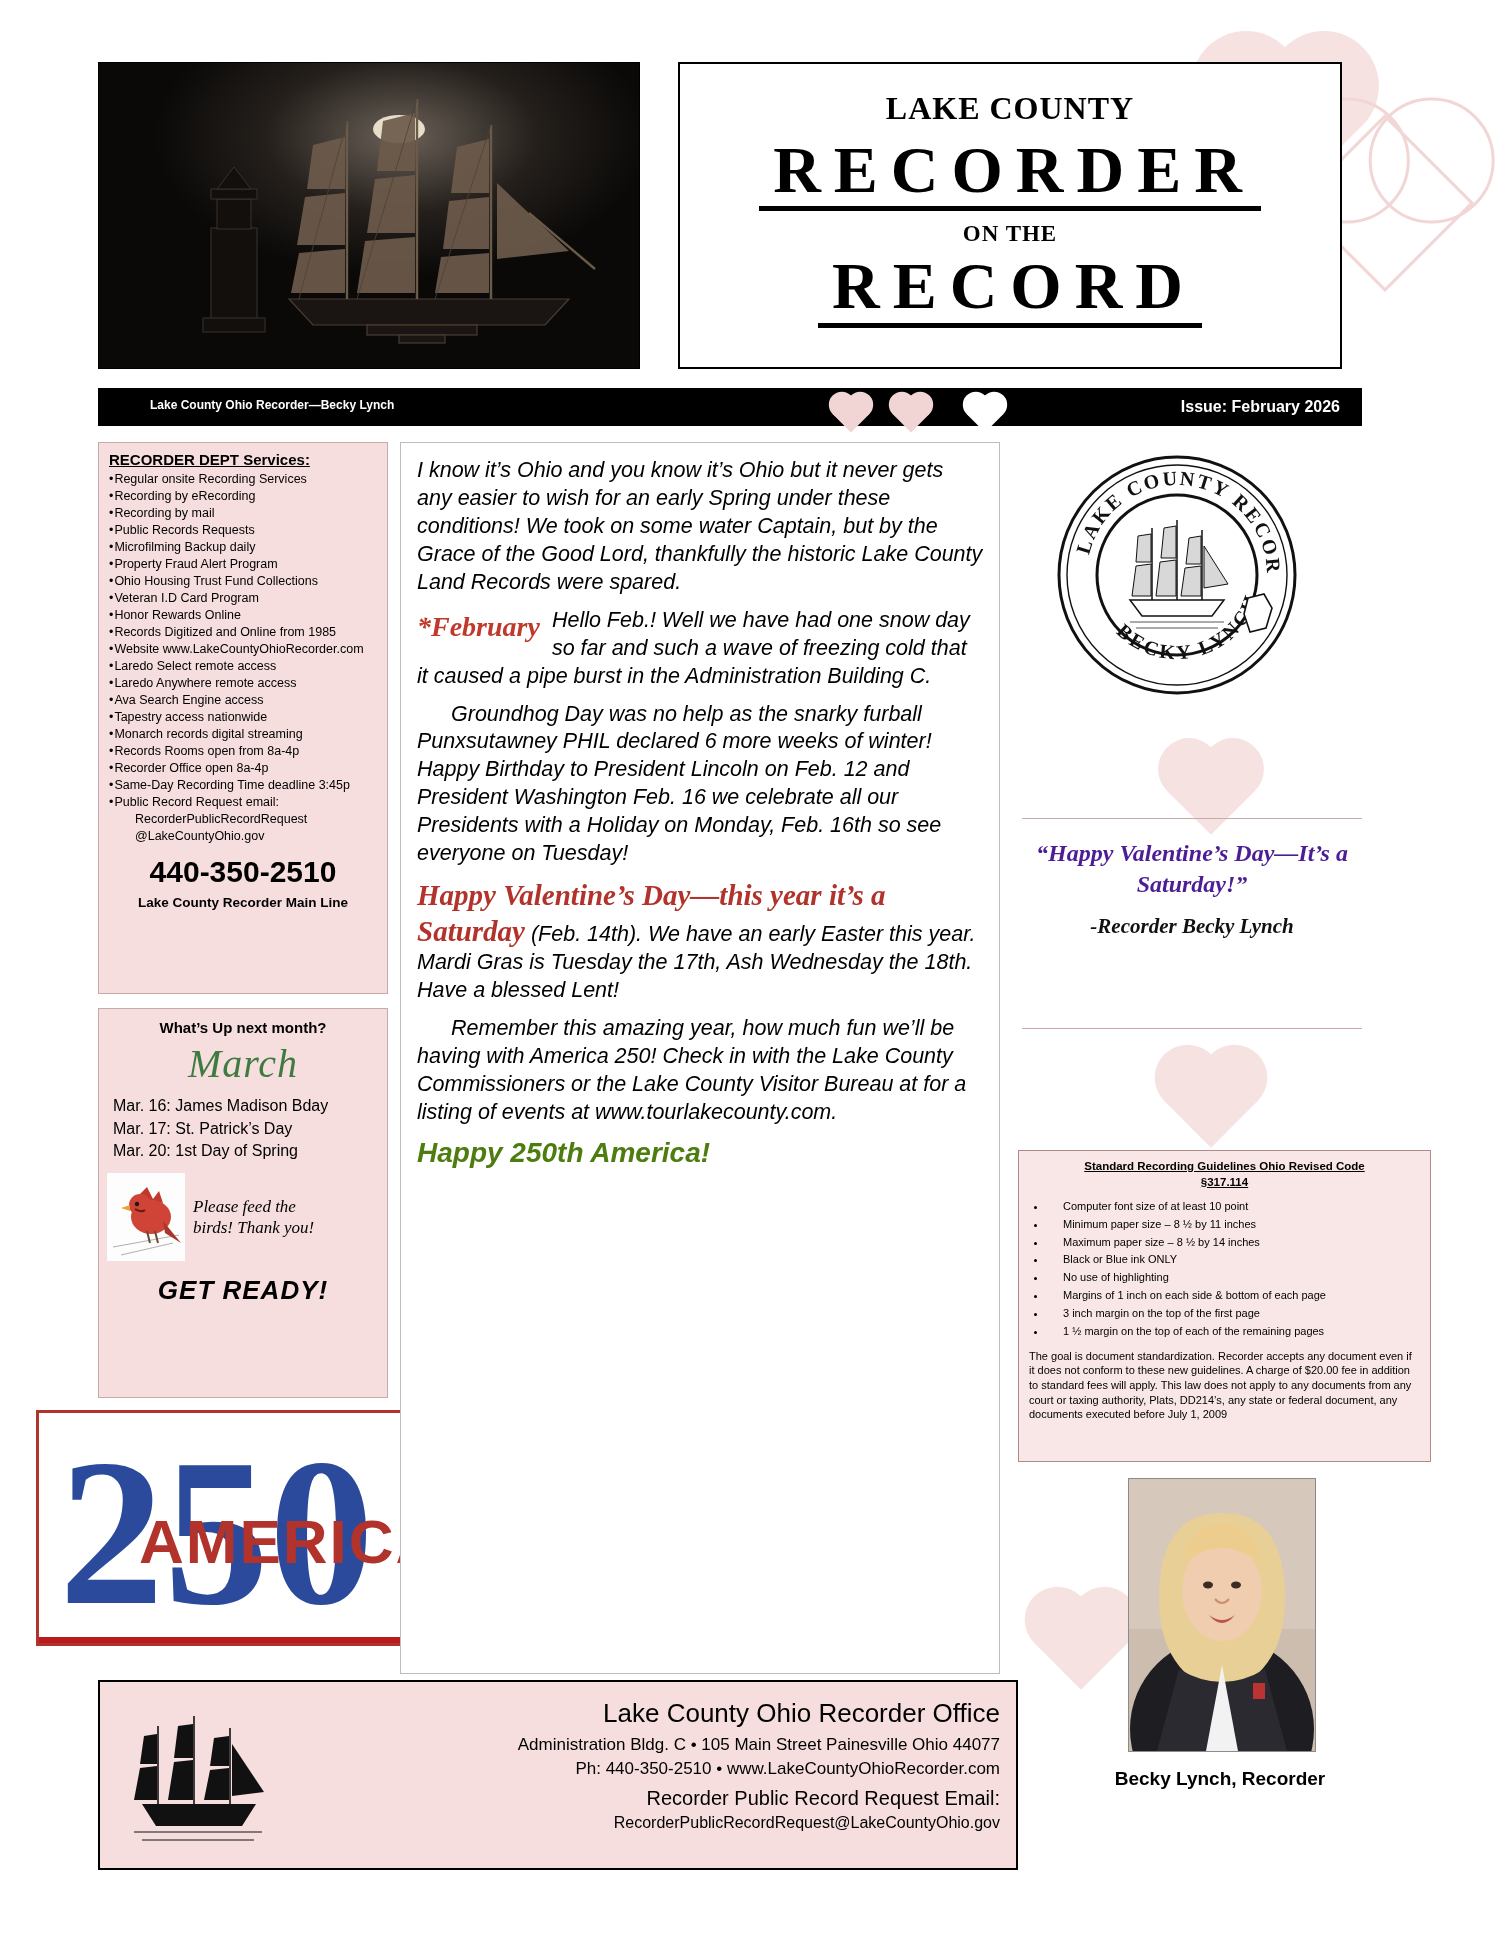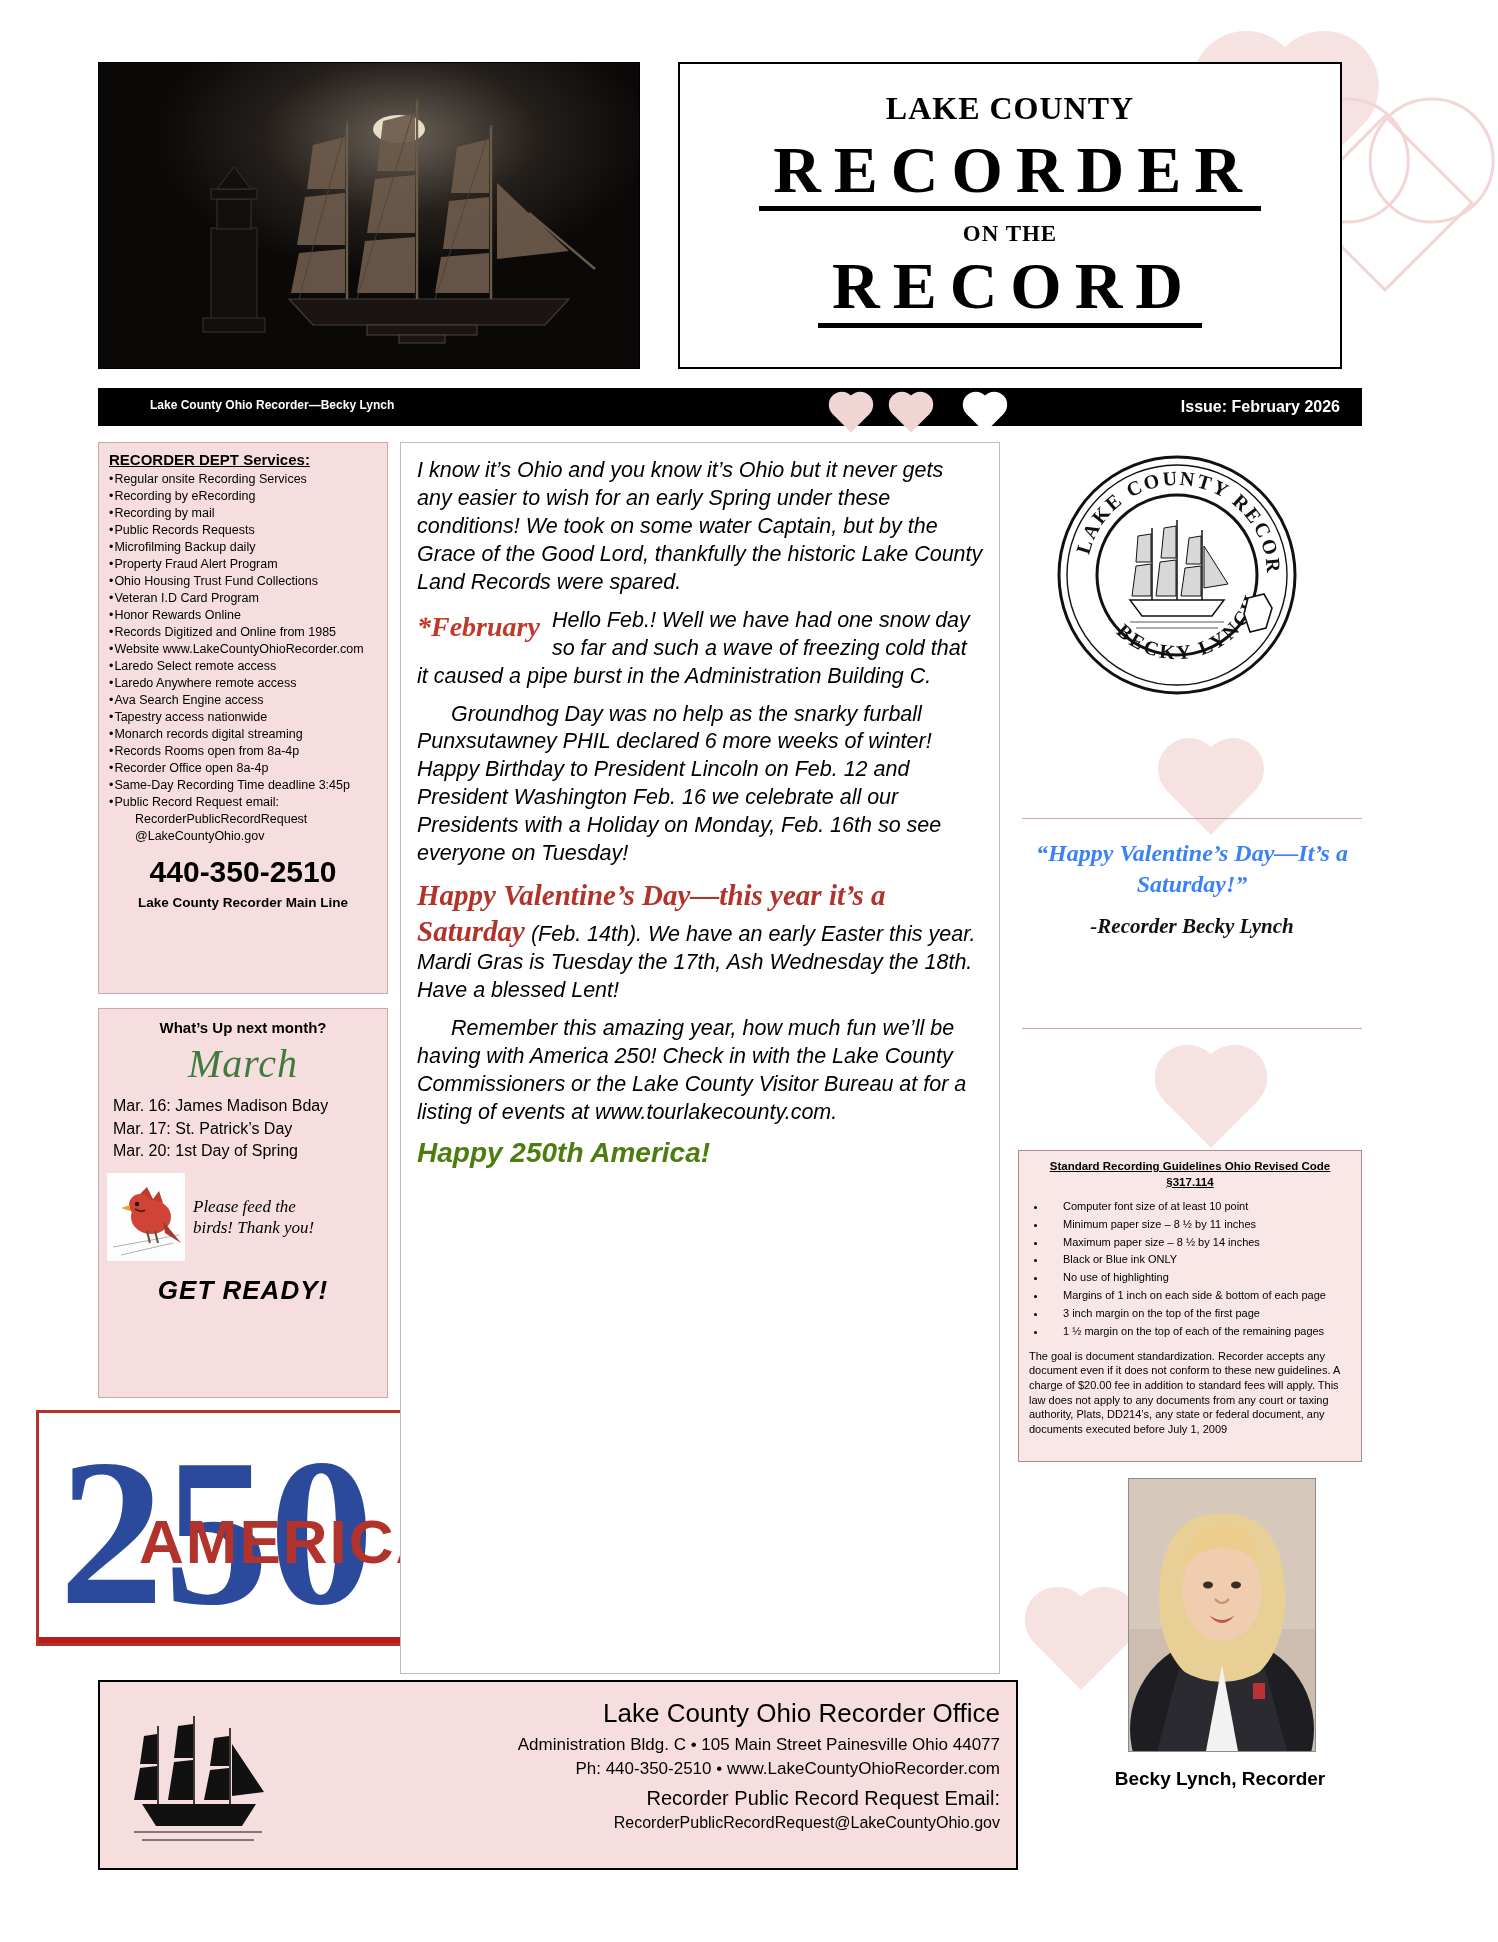--- a/index.html
+++ b/index.html
@@ -291,41 +291,41 @@
     position: absolute;
     left: 1022px; top: 838px;
     width: 340px;
     text-align: center;
   }
   .quote-txt {
     font-family: "Liberation Serif", serif;
     font-style: italic;
     font-weight: bold;
     font-size: 24px;
-    color: #3b82f6;
+    color: #4c1d95;
     line-height: 1.3;
   }
   .quote-by {
     font-family: "Liberation Serif", serif;
     font-style: italic;
     font-weight: bold;
     font-size: 21px;
     color: #111;
     margin-top: 14px;
   }
   .rule {
     position: absolute;
     background: #c9a9a9;
     height: 1px;
   }
 
   .guide-box {
     position: absolute;
     left: 1018px; top: 1150px;
-    width: 344px; height: 312px;
+    width: 413px; height: 312px;
     background: #f9e6e6;
     border: 1px solid #b08b8b;
     box-sizing: border-box;
     padding: 8px 10px;
   }
   .guide-title {
     text-align: center;
     font-size: 11.5px;
     font-weight: bold;
     text-decoration: underline;

